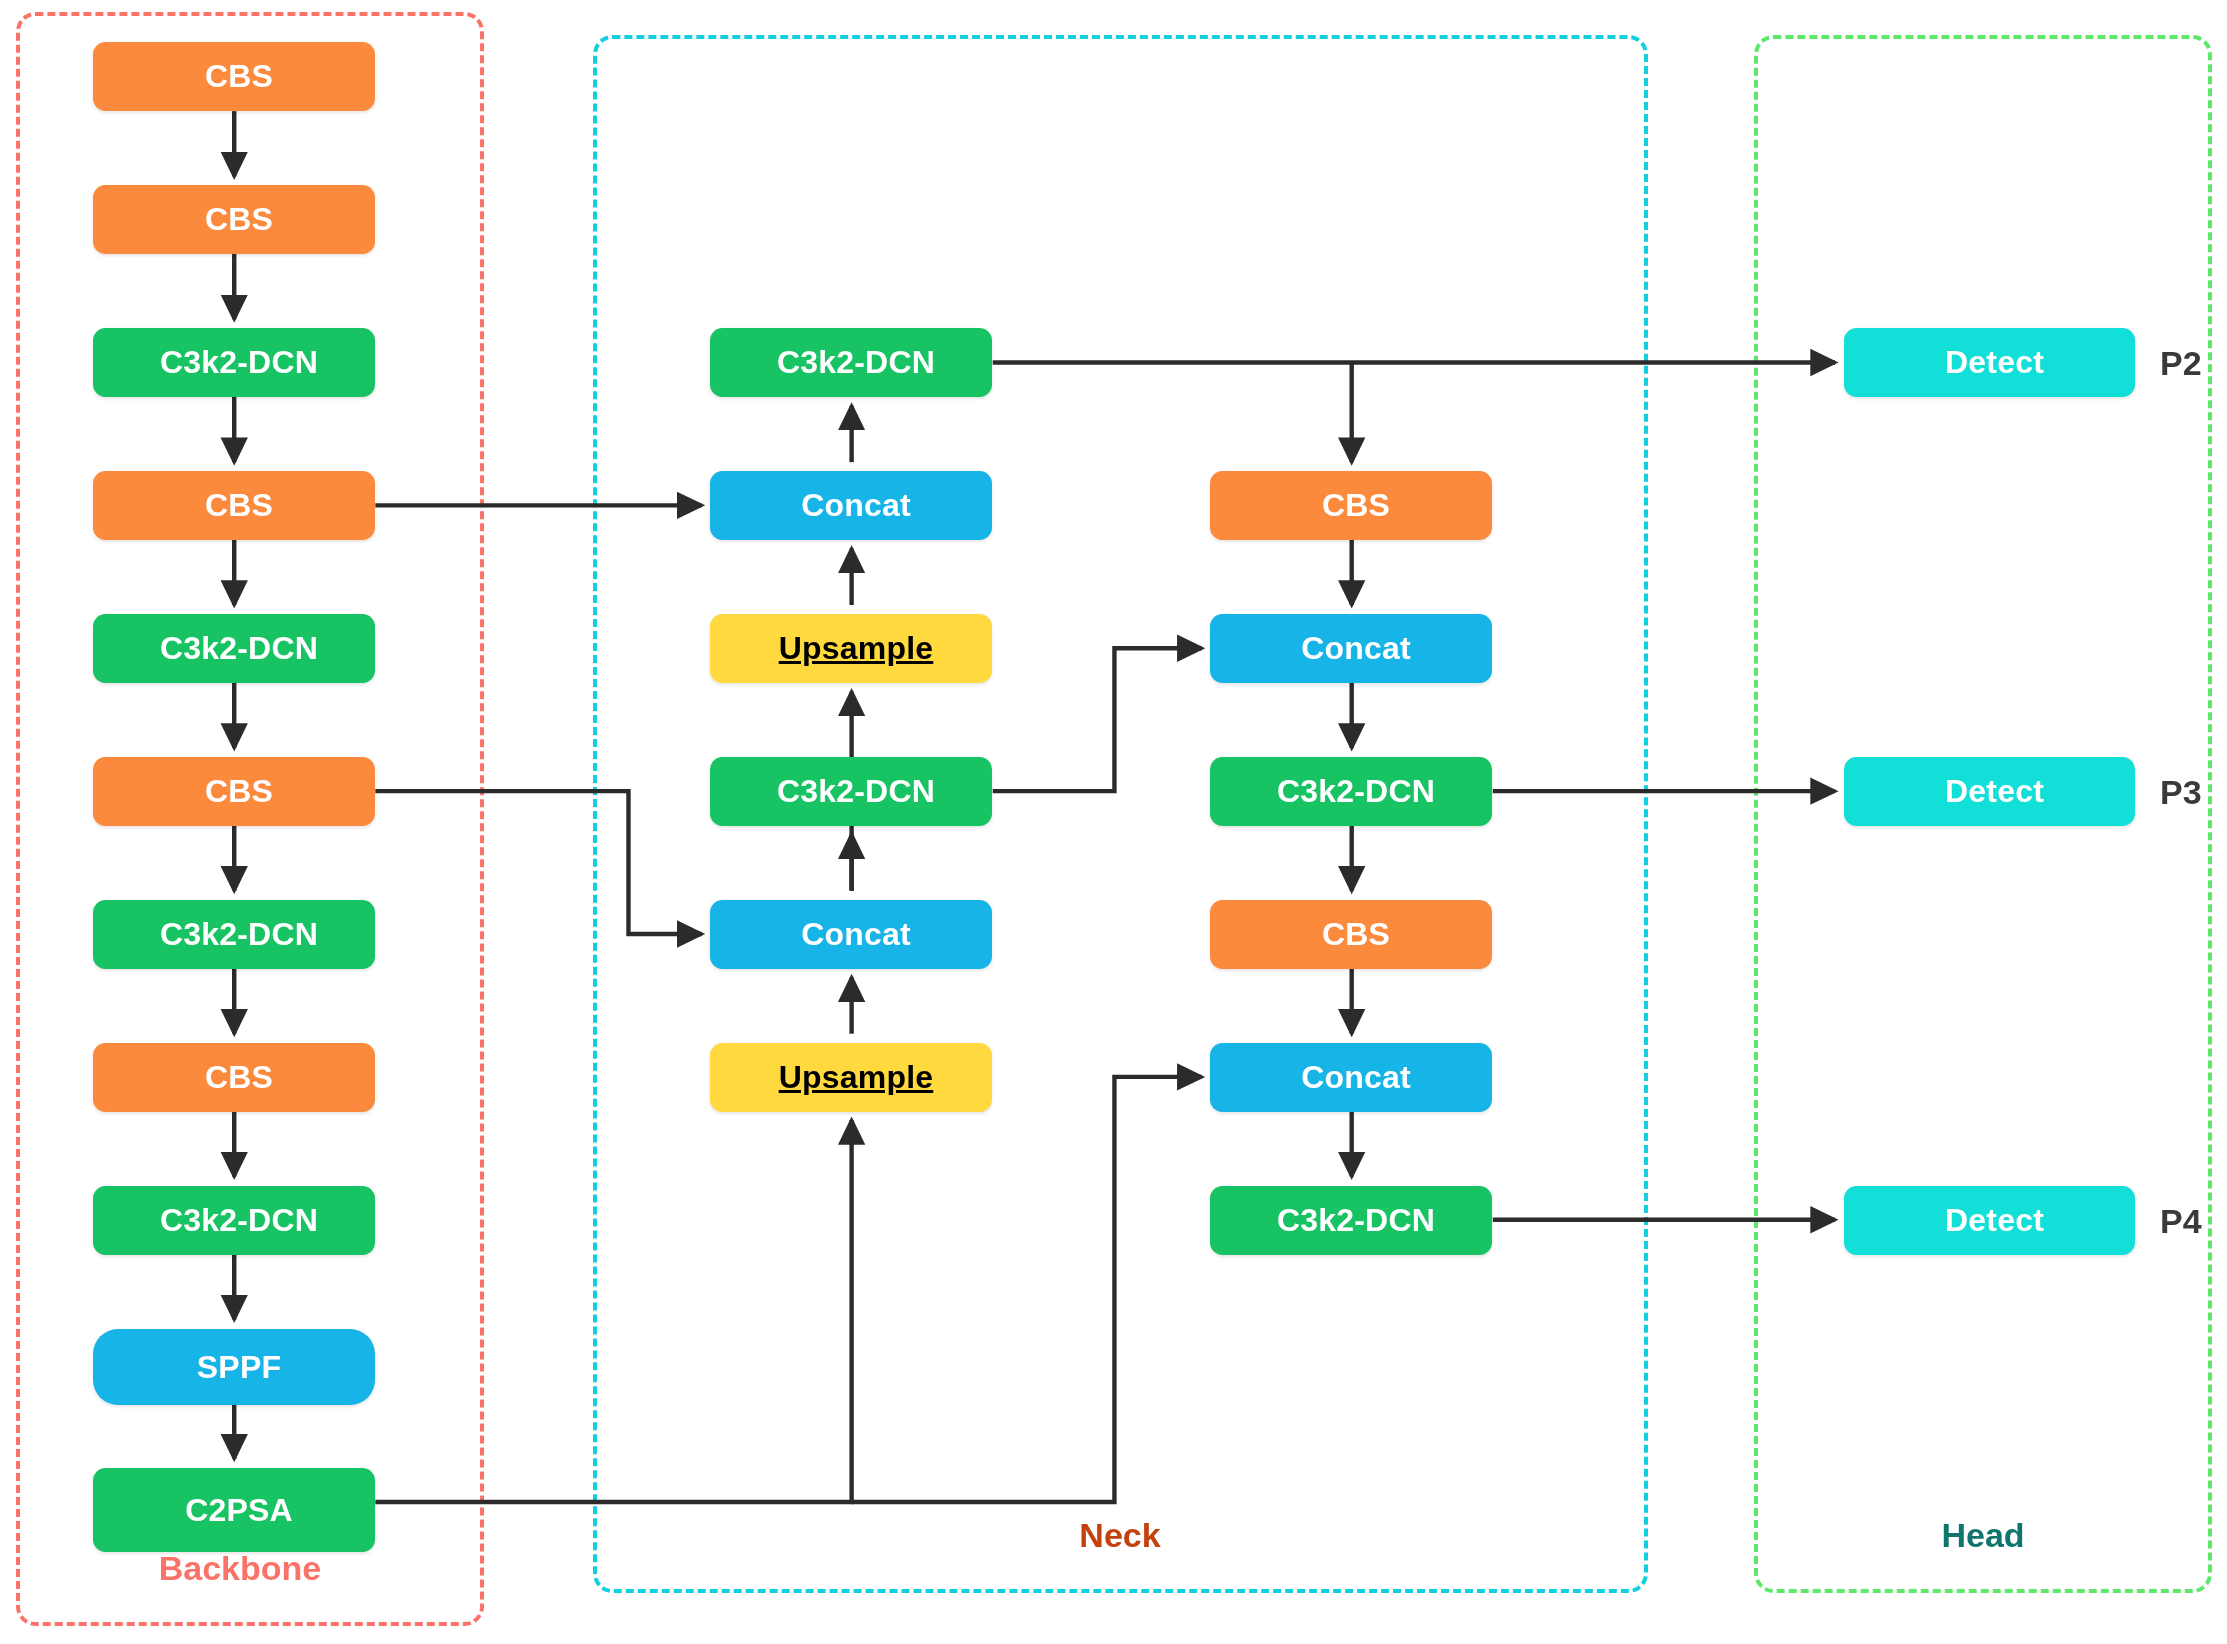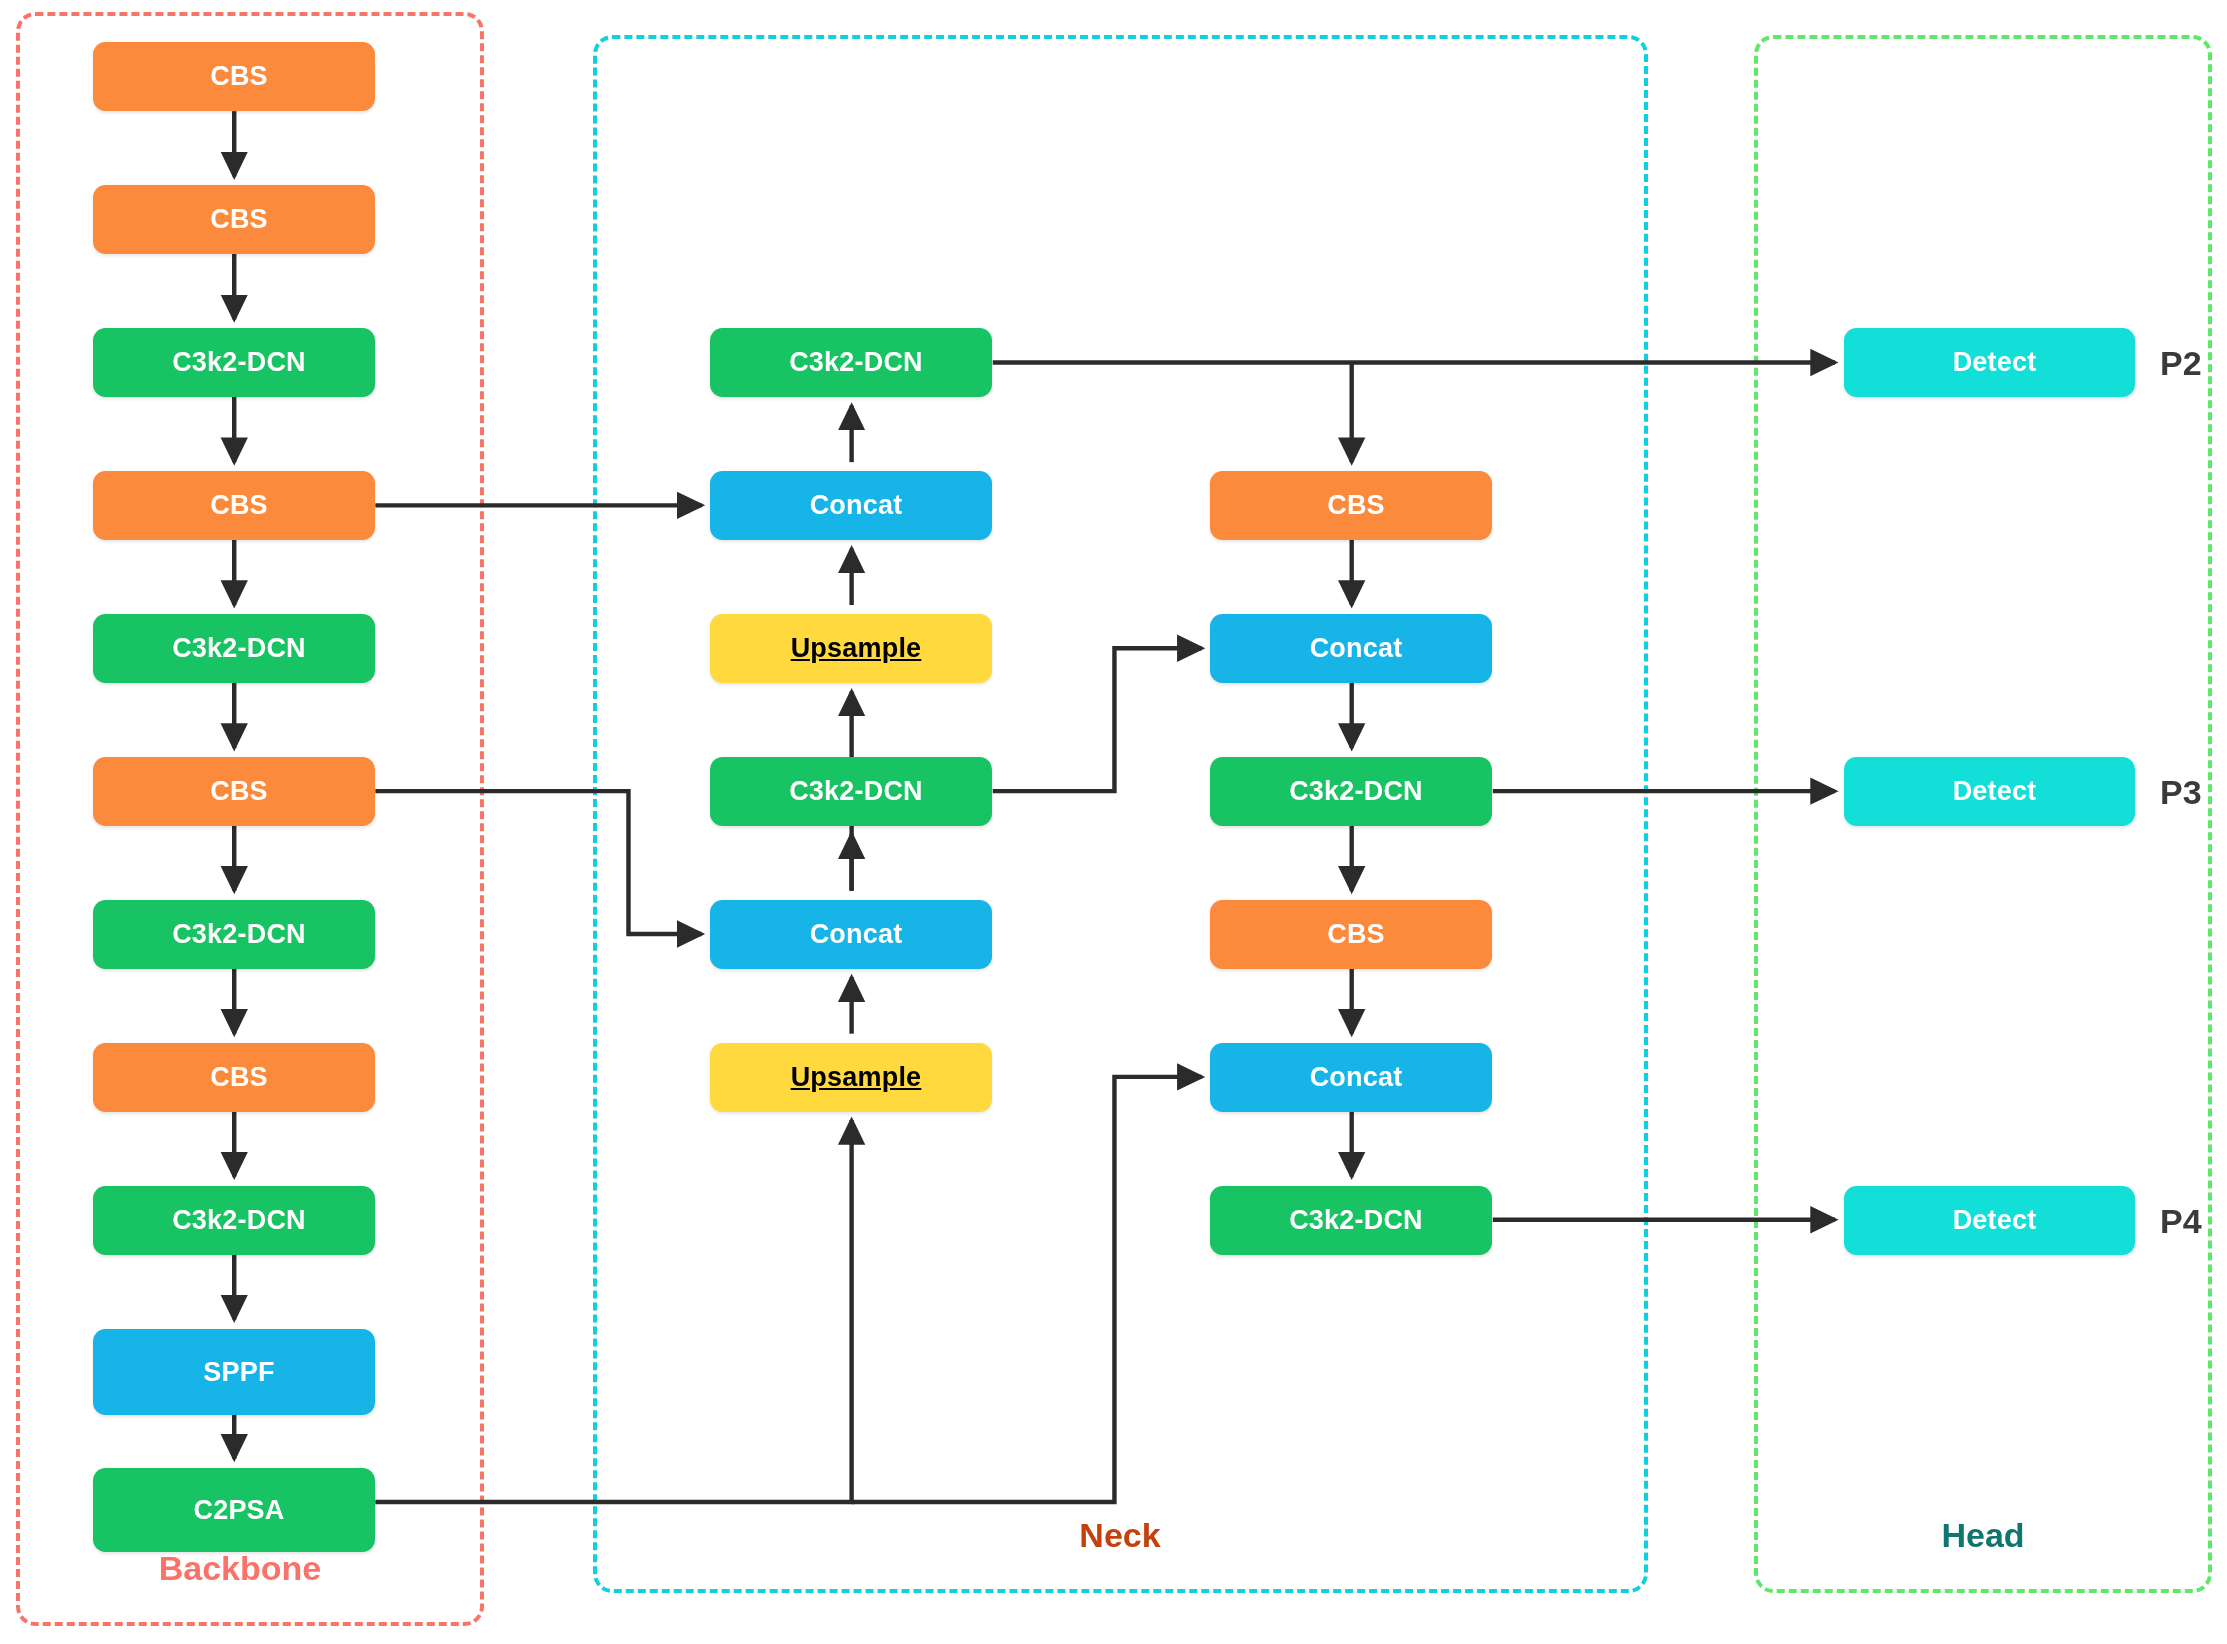--- a/index.html
+++ b/index.html
@@ -26,21 +26,21 @@
     white-space: nowrap;
     transform: translateX(-50%);
   }
 
   .node {
     position: absolute;
     border-radius: 12.4px;
     display: flex;
     align-items: center;
     justify-content: center;
-    font-size: 27px;
+    font-size: 32px;
     font-weight: bold;
     letter-spacing: 0.2px;
     color: #ffffff;
     box-shadow: 0 1.8px 3.5px rgba(0,0,0,0.10);
     user-select: none;
     padding-left: 10px;
   }
   .node.dark-text { color: #000000; text-decoration: underline; }
 
   .p-label {
@@ -113,21 +113,21 @@
   <div id="nodes-layer">
       <div class="node" style="left: 93px; top: 42px; width: 282px; height: 69px; background: rgb(251, 138, 60);">CBS</div>
       <div class="node" style="left: 93px; top: 185px; width: 282px; height: 69px; background: rgb(251, 138, 60);">CBS</div>
       <div class="node" style="left: 93px; top: 328px; width: 282px; height: 69px; background: rgb(23, 195, 98);">C3k2-DCN</div>
       <div class="node" style="left: 93px; top: 471px; width: 282px; height: 69px; background: rgb(251, 138, 60);">CBS</div>
       <div class="node" style="left: 93px; top: 614px; width: 282px; height: 69px; background: rgb(23, 195, 98);">C3k2-DCN</div>
       <div class="node" style="left: 93px; top: 757px; width: 282px; height: 69px; background: rgb(251, 138, 60);">CBS</div>
       <div class="node" style="left: 93px; top: 900px; width: 282px; height: 69px; background: rgb(23, 195, 98);">C3k2-DCN</div>
       <div class="node" style="left: 93px; top: 1043px; width: 282px; height: 69px; background: rgb(251, 138, 60);">CBS</div>
       <div class="node" style="left: 93px; top: 1186px; width: 282px; height: 69px; background: rgb(23, 195, 98);">C3k2-DCN</div>
-      <div class="node" style="left: 93px; top: 1329px; width: 282px; height: 86px; background: rgb(23, 180, 232);">SPPF</div>
+      <div class="node" style="left: 93px; top: 1329px; width: 282px; height: 76px; background: rgb(23, 180, 232); border-radius: 25px;">SPPF</div>
       <div class="node" style="left: 93px; top: 1468px; width: 282px; height: 84px; background: rgb(23, 195, 98);">C2PSA</div>
       <div class="node" style="left: 710px; top: 328px; width: 282px; height: 69px; background: rgb(23, 195, 98);">C3k2-DCN</div>
       <div class="node" style="left: 710px; top: 471px; width: 282px; height: 69px; background: rgb(23, 180, 232);">Concat</div>
       <div class="node dark-text" style="left: 710px; top: 614px; width: 282px; height: 69px; background: rgb(255, 217, 61);">Upsample</div>
       <div class="node" style="left: 710px; top: 757px; width: 282px; height: 69px; background: rgb(23, 195, 98);">C3k2-DCN</div>
       <div class="node" style="left: 710px; top: 900px; width: 282px; height: 69px; background: rgb(23, 180, 232);">Concat</div>
       <div class="node dark-text" style="left: 710px; top: 1043px; width: 282px; height: 69px; background: rgb(255, 217, 61);">Upsample</div>
       <div class="node" style="left: 1210px; top: 471px; width: 282px; height: 69px; background: rgb(251, 138, 60);">CBS</div>
       <div class="node" style="left: 1210px; top: 614px; width: 282px; height: 69px; background: rgb(23, 180, 232);">Concat</div>
       <div class="node" style="left: 1210px; top: 757px; width: 282px; height: 69px; background: rgb(23, 195, 98);">C3k2-DCN</div>

